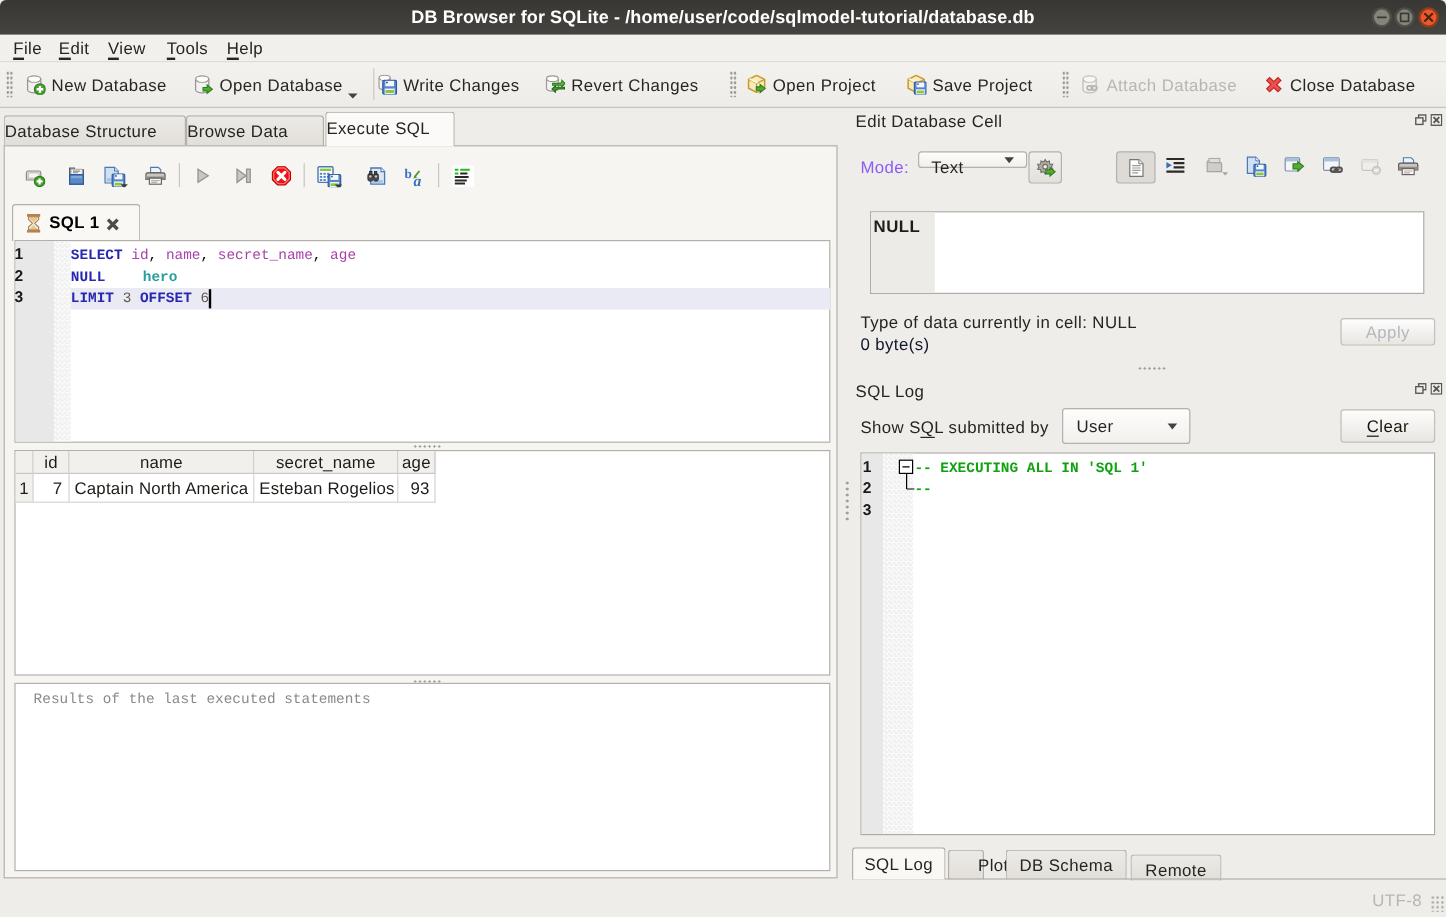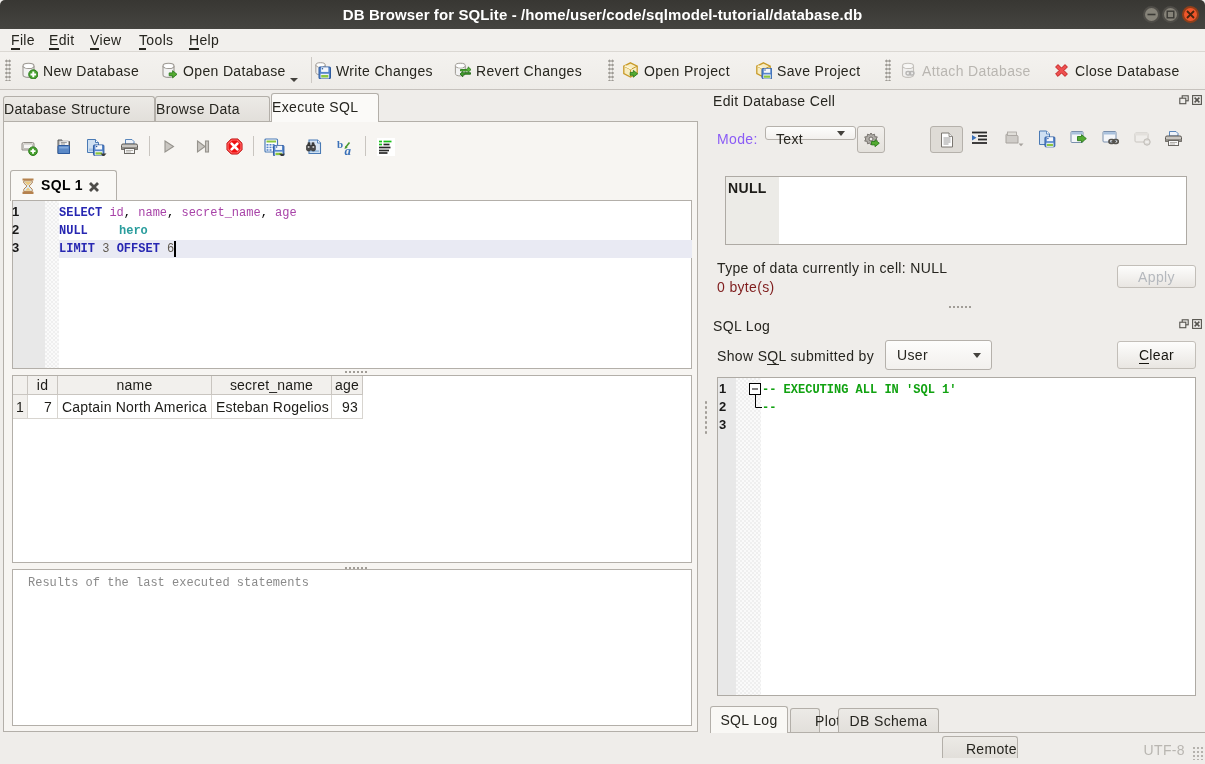--- a/index.html
+++ b/index.html
@@ -490,21 +490,21 @@
     <line x1="5" y1="12.5" x2="12" y2="12.5" stroke="#b5b2ad"></line>
     <line x1="5" y1="14" x2="10" y2="14" stroke="#b5b2ad"></line>
   </svg>
 
 <div id="nullbox">
     <div id="nullcol"></div>
     <div id="nulltext">NULL</div>
   </div>
 
 <div class="abs" style="left:717px; top:260px; font-size:14px; color:#26251f;">Type of data currently in cell: NULL</div>
-<div class="abs" style="left:717px; top:279px; font-size:14px; color:#7f1d1d;text-align:center;">0 byte(s)</div>
+<div class="abs" style="left:717px; top:279px; font-size:14px; color:#0f172a;text-align:center;">0 byte(s)</div>
 <div class="btn" style="left:1117px; top:265px; width:79px; height:23px; line-height:22px; color:#b4b8bd;">Apply</div>
 
 <div id="hgrip"></div>
 
 <div class="docktitle abs" style="left:713px; top:318px;">SQL Log</div>
 <svg class="dockbtn" style="left:1179px; top:319px;" width="10" height="10" id="d-float2">
     <rect x="3.2" y="0.8" width="6" height="5" fill="none" stroke="#55534e" stroke-width="1.1"></rect>
     <rect x="0.8" y="3.2" width="6" height="5.5" fill="#efedea" stroke="#55534e" stroke-width="1.1"></rect>
   </svg>
 <svg class="dockbtn" style="left:1192px; top:319px;" width="10" height="10" id="d-close2">
@@ -533,18 +533,18 @@
   </svg>
   <div class="logline" style="top:3px">-- EXECUTING ALL IN 'SQL 1'</div>
   <div class="logline" style="top:21px">--</div>
 </div>
 
 <div id="vgrip"></div>
 
 <div class="btab abs" style="left:710px; top:706px; width:78px; height:27px; background:#f9f8f5; border:1px solid #b3afa9; border-bottom:none; border-radius:3px 3px 0 0; line-height:26px; z-index:3;">SQL Log</div>
 <div class="btab abs" style="left:790px; top:708px; width:30px; height:25px; background:linear-gradient(#eceae6,#e2dfda); border:1px solid #b3afa9; border-bottom:none; border-radius:3px 3px 0 0; line-height:24px;padding-left:24px;">Plot</div>
 <div class="btab abs" style="left:838px; top:708px; width:101px; height:25px; background:linear-gradient(#eceae6,#e2dfda); border:1px solid #b3afa9; border-bottom:none; border-radius:3px 3px 0 0; line-height:24px;">DB Schema</div>
-<div class="btab abs" style="left:942px; top:736px; width:76px; height:22px; background:linear-gradient(#eceae6,#e2dfda); border:1px solid #b3afa9; border-bottom:none; border-radius:3px 3px 0 0; line-height:24px;text-align:right;">Remote</div>
+<div class="btab abs" style="left:942px; top:712px; width:76px; height:22px; background:linear-gradient(#eceae6,#e2dfda); border:1px solid #b3afa9; border-bottom:none; border-radius:3px 3px 0 0; line-height:24px;">Remote</div>
 <div class="abs" style="left:710px; top:732px; width:495px; height:1px; background:#b3afa9;"></div>
 
 <div id="statusbar-utf">UTF-8</div>
 <div class="abs" style="left:1192px; top:746px; width:12px; height:14px;
   background-image:radial-gradient(#b5b2ad 1px, transparent 1.2px); background-size:4px 4px;"></div>
 
 </body></html>

